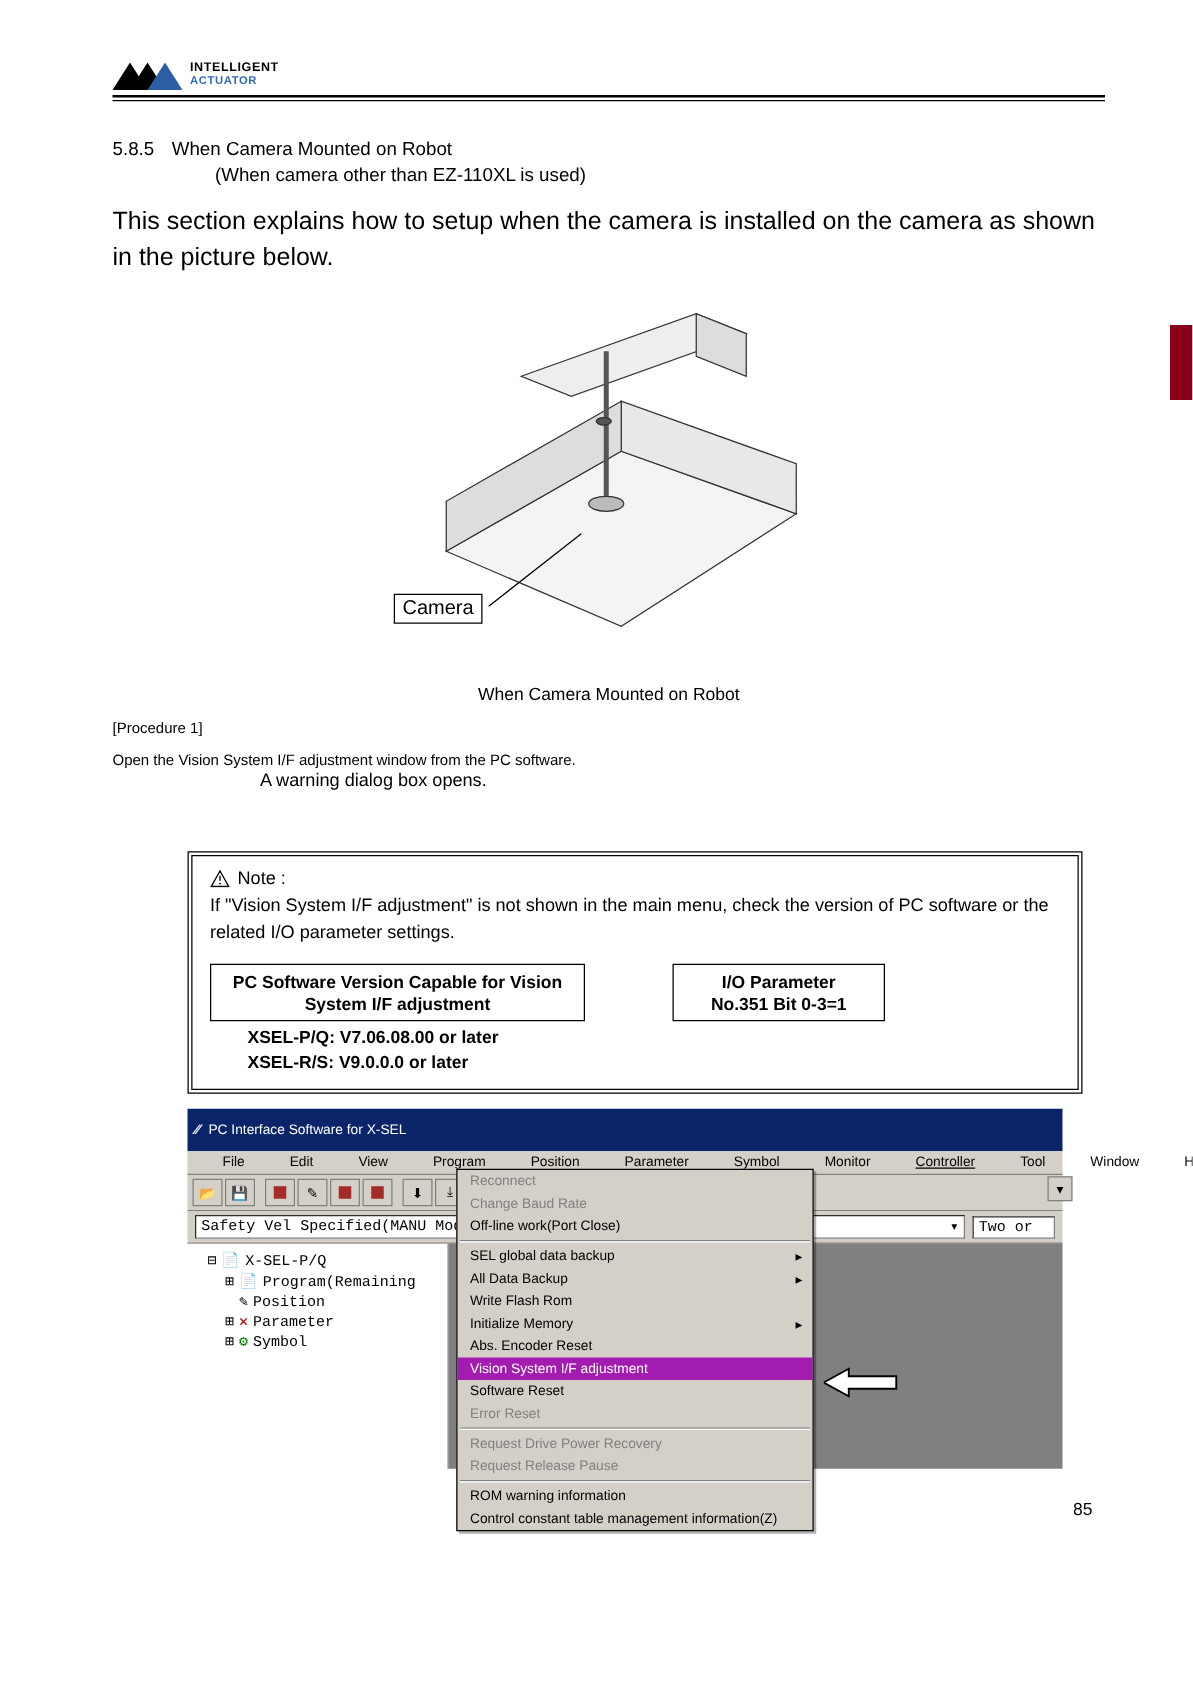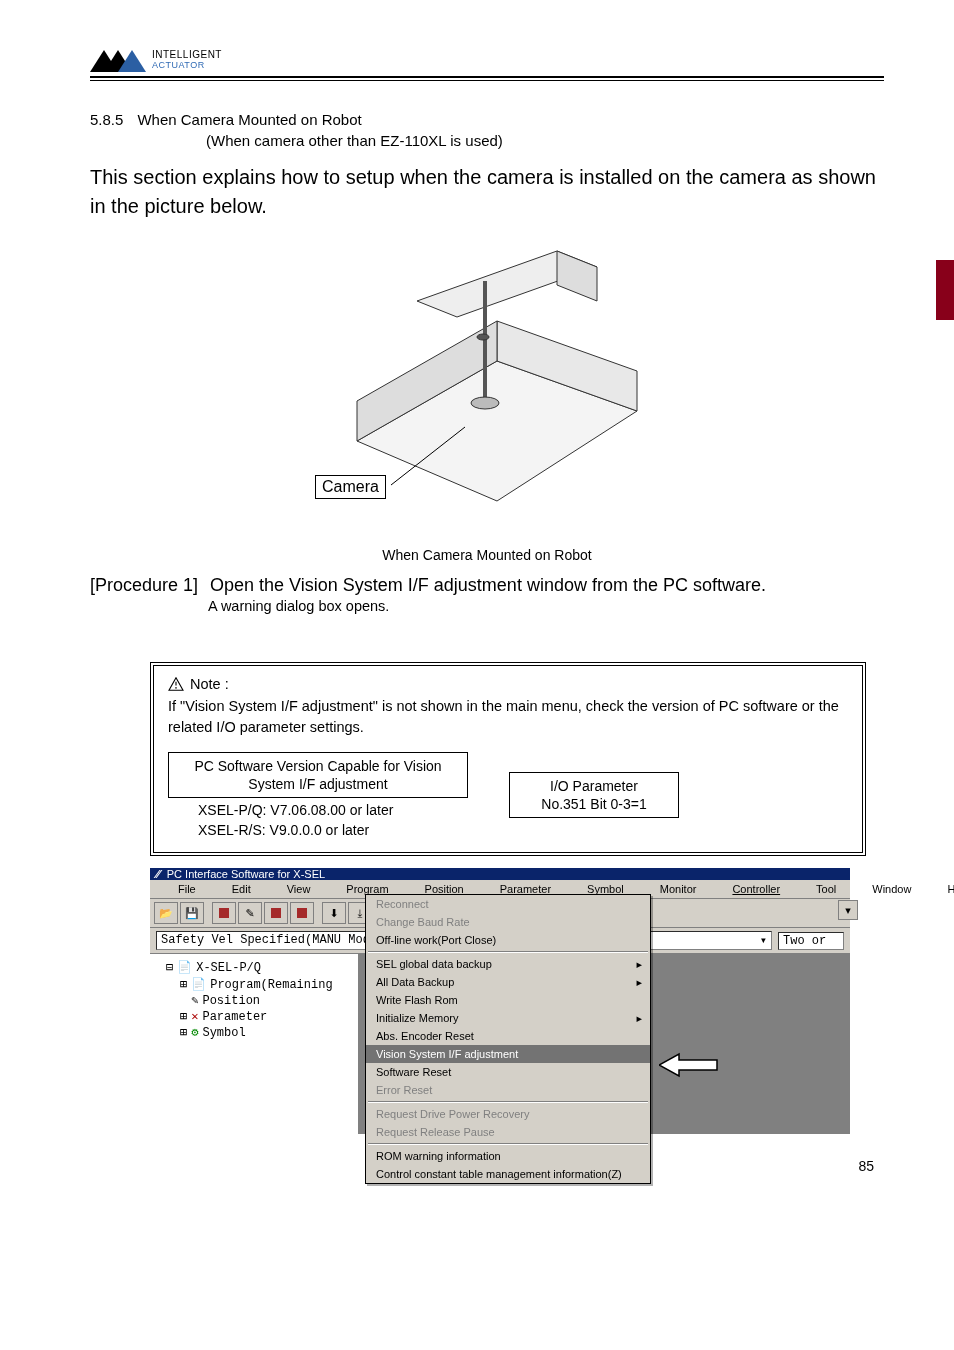--- a/index.html
+++ b/index.html
@@ -28,42 +28,42 @@
     gap: 6px;
     margin-bottom: 4px;
   }
   .logo-mark {
     display: flex;
     gap: 0;
   }
   .logo-mark svg { display:block; }
   .logo-text {
     font-size: 10px;
-    font-weight: normal;
+    font-weight: bold;
     letter-spacing: 0.5px;
     line-height: 1;
     padding-bottom: 2px;
   }
   .logo-text .t2 { color:#316bb5; font-size:9px; }
   .hr-double {
     border-top: 2px solid #000;
     margin: 0 0 2px 0;
   }
   .hr-thin {
     border-top: 1px solid #000;
     margin: 0 0 30px 0;
   }
   .sec-num-row {
     display: flex;
     gap: 14px;
     margin-bottom: 4px;
     font-size: 15px;
   }
   .sec-title-2 {
-    margin-left: 116px;
+    margin-left: 82px;
     font-size: 15px;
     margin-bottom: 14px;
   }
   .para {
     font-size: 20px;
     line-height: 1.45;
     margin-bottom: 10px;
   }
   .figure-area {
     width: 380px;
@@ -81,22 +81,23 @@
     padding: 2px 6px;
   }
   .caption {
     text-align: center;
     font-size: 14px;
     margin-bottom: 12px;
   }
   .proc-row {
     display: flex;
     gap: 12px;
-    font-size: 18px;
+    font-size: 12px;
     margin-bottom: 2px;
+    flex-direction: column;
   }
   .proc-indent {
     margin-left: 118px;
     font-size: 14.5px;
     margin-bottom: 8px;
   }
   .note-outer {
     margin-left: 60px;
     width: 680px;
     border: 4px double #000;
@@ -113,22 +114,23 @@
   .warn-tri {
     width: 16px; height: 14px;
   }
   .note-body {
     font-size: 14.5px;
     line-height: 1.45;
     margin-bottom: 14px;
   }
   .note-cols {
     display: flex;
-    gap: 41px;
-    align-items: center;
+    gap: 70px;
+    align-items: flex-start;
+    font-weight: bold;
   }
   .box-left {
     width: 300px;
   }
   .box-head {
     border: 1.5px solid #000;
     text-align: center;
     font-size: 14px;
     padding: 4px 6px;
     line-height: 1.3;
@@ -144,21 +146,21 @@
   .screenshot {
     margin: 12px 0 0 60px;
     width: 700px;
     position: relative;
     font-family: "MS Sans Serif", Tahoma, sans-serif;
     font-size: 11px;
   }
   .ss-title {
     background: #0a246a;
     color: #fff;
-    padding: 0 6px;
+    padding: 11px 6px;
     font-size: 11px;
   }
   .ss-menu {
     background: #d4d0c8;
     color: #0a246a;
     padding: 3px 6px;
     display: flex;
     gap: 14px;
     border-bottom: 1px solid #808080;
   }
@@ -228,21 +230,21 @@
     background: #d4d0c8;
     border: 1px solid #000;
     box-shadow: 2px 2px 0 rgba(0,0,0,0.3);
   }
   .ctx-item {
     padding: 3px 10px 3px 10px;
     font-size: 11px;
     position: relative;
   }
   .ctx-item.disabled { color:#808080; }
-  .ctx-item.hl { background:#737373; color:#fff; }
+  .ctx-item.hl { background:#a21caf; color:#fff; }
   .ctx-item .arrow {
     position:absolute; right:8px; top:3px;
   }
   .ctx-sep {
     border-top:1px solid #808080;
     border-bottom:1px solid #fff;
     margin:2px 2px;
   }
   .dd-arrow-box {
     position:absolute;

